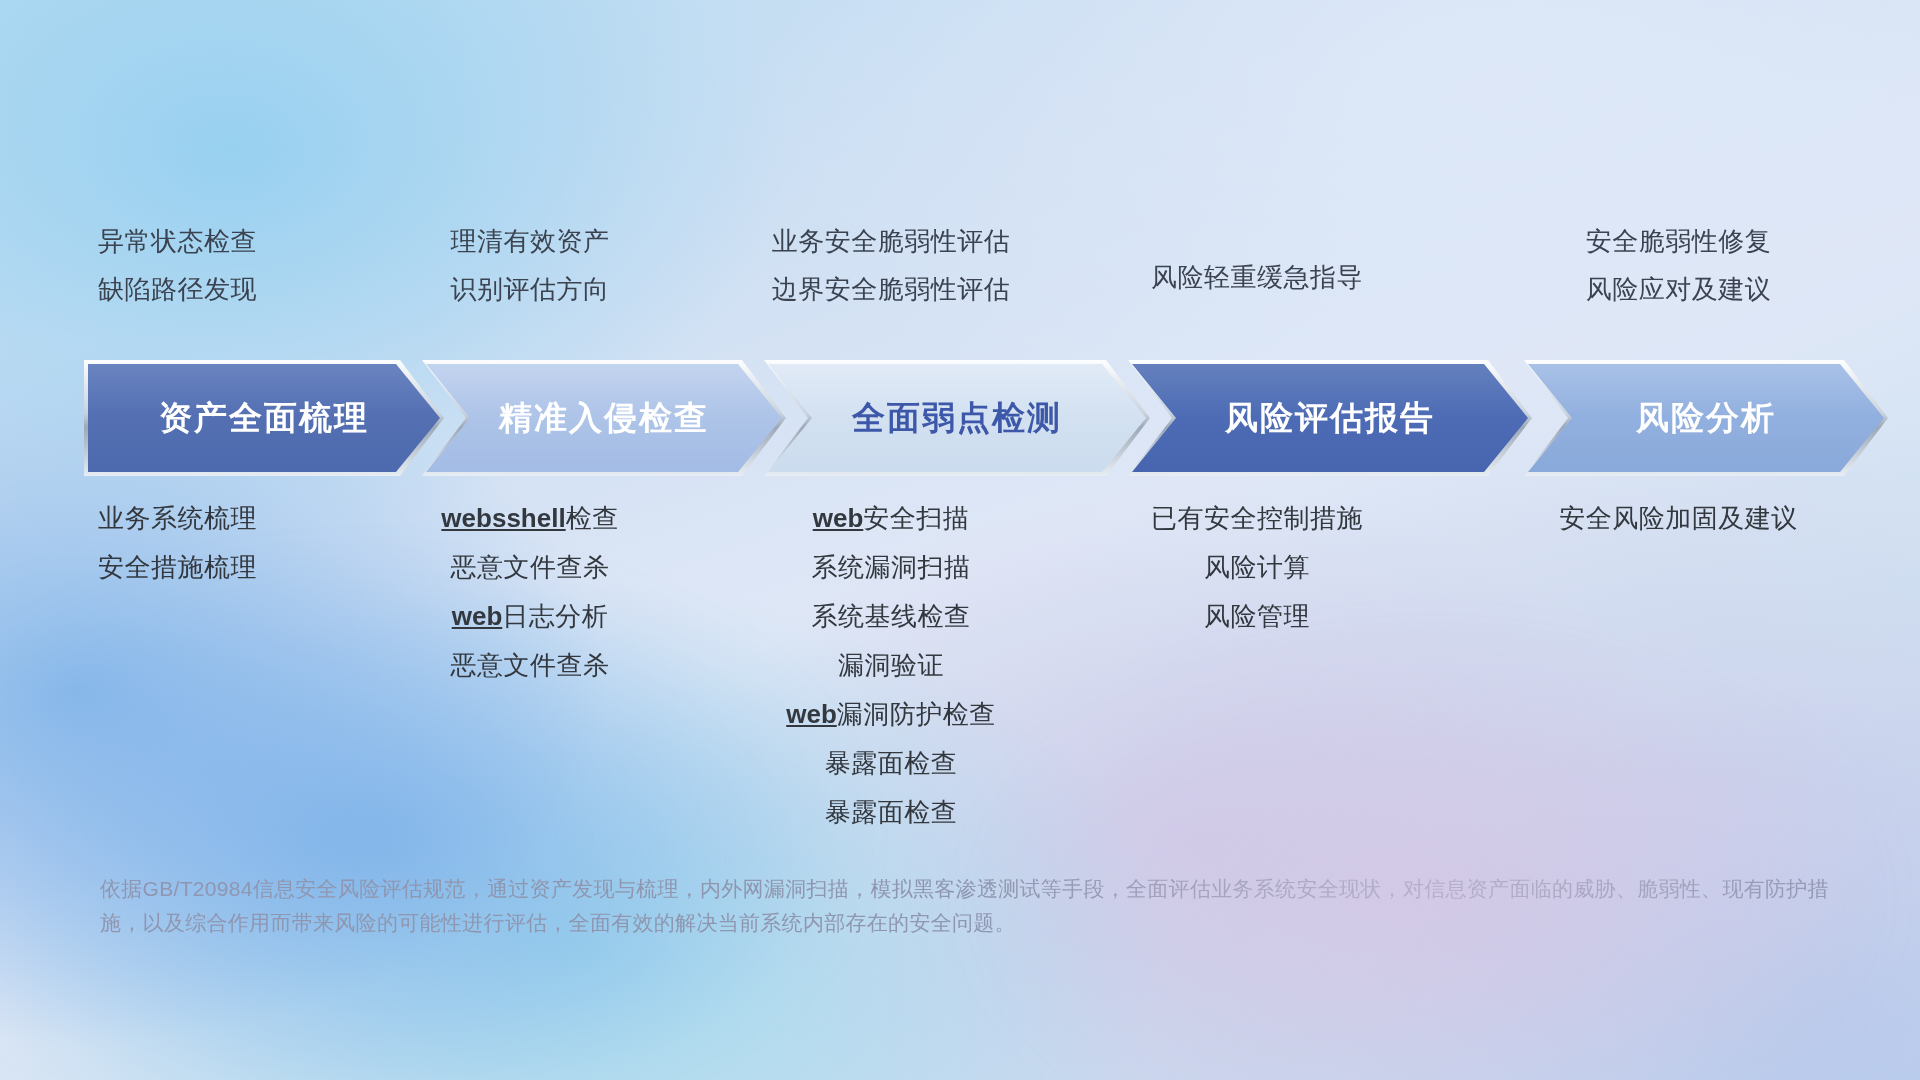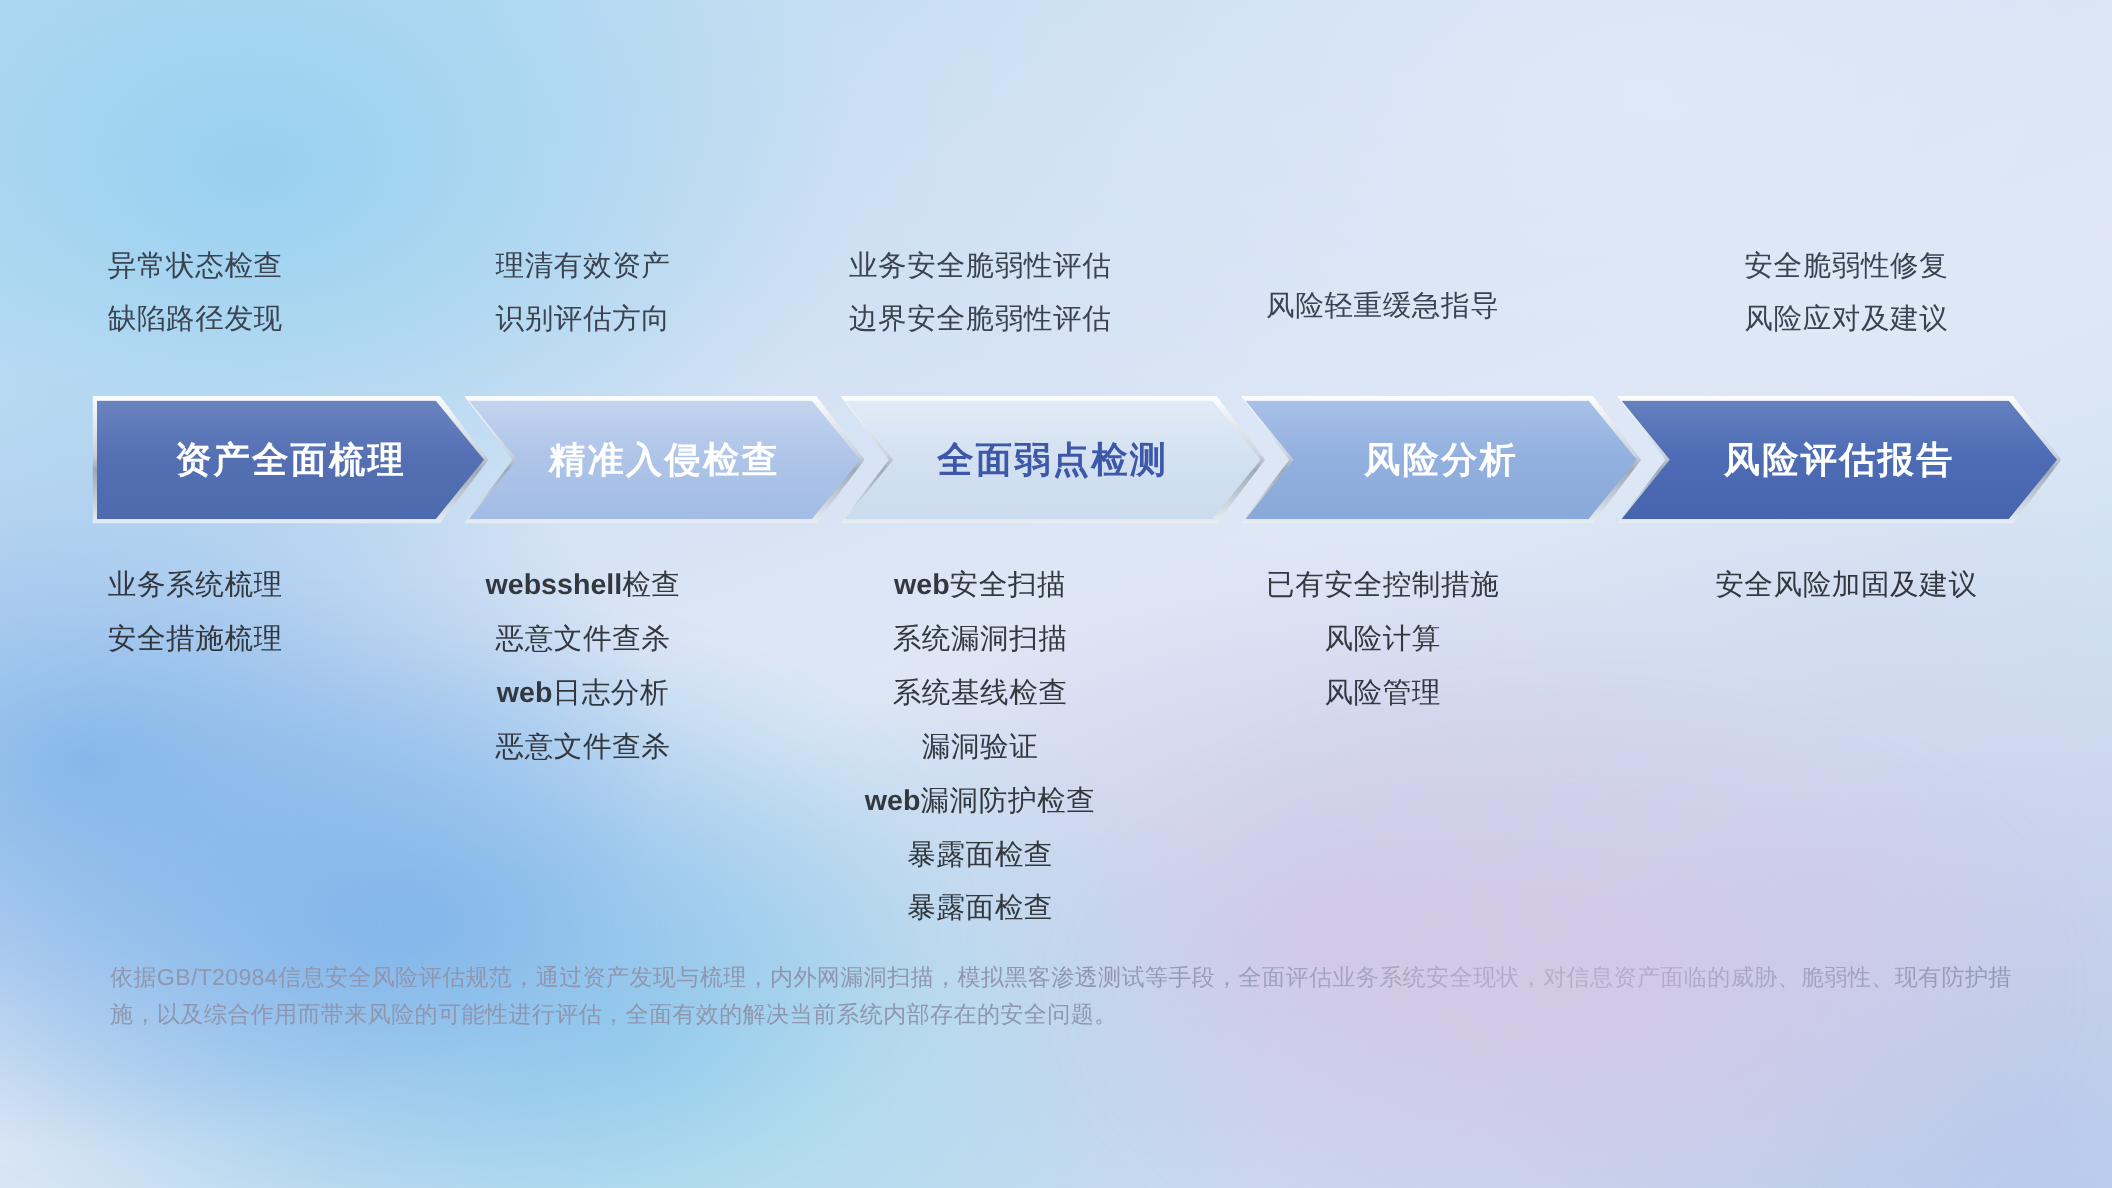--- a/index.html
+++ b/index.html
@@ -118,32 +118,33 @@
   .shape-mid    { clip-path: polygon(0 0, calc(100% - 44px) 0, 100% 50%, calc(100% - 44px) 100%, 0 100%, 44px 50%); }
   .shape-last   { clip-path: polygon(0 0, calc(100% - 44px) 0, 100% 50%, calc(100% - 44px) 100%, 0 100%, 44px 50%); }
 
   .seg0 { width: 352px; margin-right: -14px; }
   .seg1 { width: 356px; margin-right: -14px; }
   .seg2 { width: 378px; margin-right: -14px; }
   .seg3 { width: 356px; margin-right: -14px; }
   .seg4 { width: 396px; }
 
   
-  #bottom-row { top: 518px; }
+  #bottom-row { top: 505px; }
   .bot-item {
     font-size: 26px;
     color: #33383f;
     line-height: 1.0;
     margin-bottom: 23px;
     white-space: nowrap;
     letter-spacing: 0.5px;
   }
   .bot-item .lat {
     font-weight: bold;
     letter-spacing: 0;
+    text-decoration: underline;
   }
 
   
   #footnote {
     position: absolute;
     top: 872px;
     left: 100px;
     width: 1760px;
     font-size: 21px;
     line-height: 1.62;
@@ -197,30 +198,30 @@
       <div class="body shape-mid" style="background:linear-gradient(180deg,#c3d4ef 0%,#aec4e8 48%,#a3bce5 100%);"></div>
       <span class="cap" style="color:#ffffff;">精准入侵检查</span>
     </div>
 
     <div class="chev seg2">
       <div class="bevel shape-mid"></div>
       <div class="body shape-mid" style="background:linear-gradient(180deg,#e1ebf7 0%,#d3e1f1 48%,#cbdcee 100%);"></div>
       <span class="cap" style="color:#3d58a9;font-family:Liberation Mono, monospace;">全面弱点检测</span>
     </div>
 
+    <div class="chev seg4">
+      <div class="bevel shape-last"></div>
+      <div class="body shape-last" style="background:linear-gradient(180deg,#6480bd 0%,#4d6cb5 48%,#4665ae 100%);"></div>
+      <span class="cap" style="color:#ffffff;">风险评估报告</span>
+    </div>
+
     <div class="chev seg3">
       <div class="bevel shape-mid"></div>
       <div class="body shape-mid" style="background:linear-gradient(180deg,#a8c1e7 0%,#92b0df 48%,#89a9da 100%);"></div>
       <span class="cap" style="color:#ffffff;">风险分析</span>
-    </div>
-
-    <div class="chev seg4">
-      <div class="bevel shape-last"></div>
-      <div class="body shape-last" style="background:linear-gradient(180deg,#6480bd 0%,#4d6cb5 48%,#4665ae 100%);"></div>
-      <span class="cap" style="color:#ffffff;">风险评估报告</span>
     </div>
 
   </div>
 
   <div class="grid-row" id="bottom-row">
 
     <div class="col">
       <div class="bot-item">业务系统梳理</div>
       <div class="bot-item">安全措施梳理</div>
     </div>

